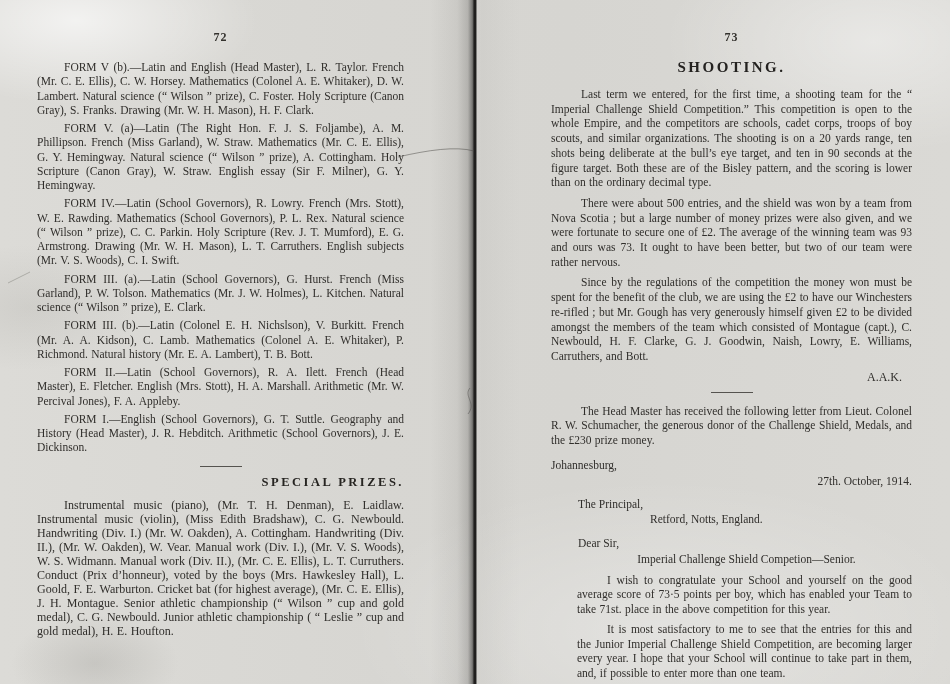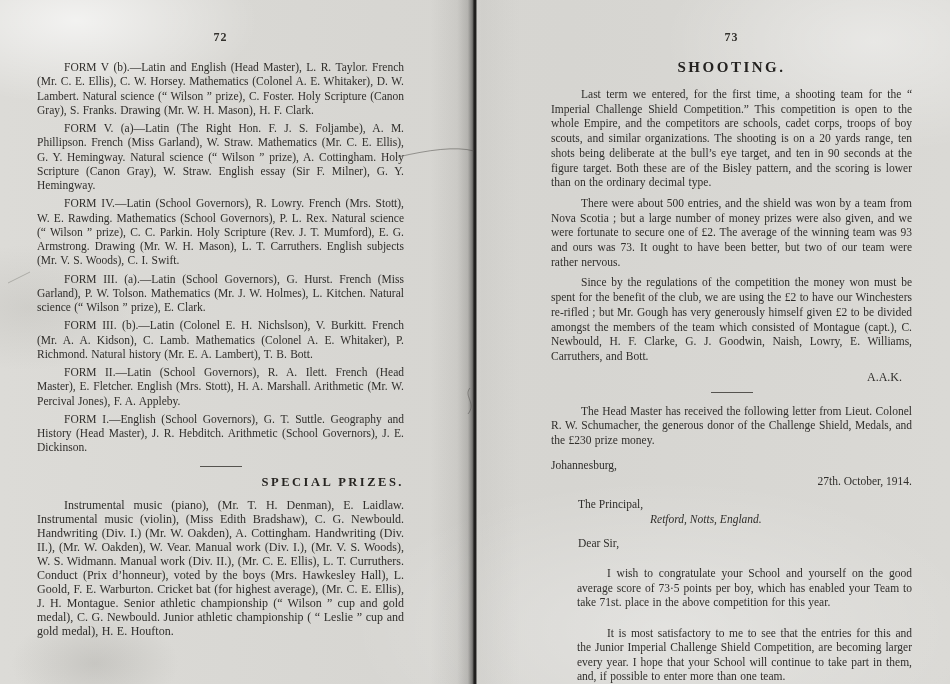--- a/index.html
+++ b/index.html
@@ -68,24 +68,24 @@
   }
   .initials { text-align: right; padding-right: 10px; font-size: 12px; margin-top: 1px; }
   .page-right .rule { margin-top: 7px; margin-bottom: 11px; }
 
   .letter { font-size: 11.5px; line-height: 14.5px; }
   .letter .place { text-align: left; padding-right: 44px; margin-top: 10px; }
   .letter .date  { text-align: right; padding-right: 0px;  margin-top: 2px; }
   .letter .recipient { margin-top: 8px; line-height: 15px; }
   .letter .r0 { padding-left: 27px; }
   .letter .r1 { padding-left: 66px; }
-  .letter .r2 { padding-left: 99px; font-style: italic; }
+  .letter .r2 { padding-left: 99px; }
   .letter .salutation { padding-left: 27px; margin-top: 9px; }
   .letter .subject { text-align: center; padding-left: 30px; margin-top: 2px; }
-  .letter p.lbody { margin-left: 26px; text-indent: 30px; text-align: justify; margin-top: 16px; }
+  .letter p.lbody { margin-left: 26px; text-indent: 30px; text-align: justify; margin-top: 6px; }
 
   .artifacts { position: absolute; left: 0; top: 0; pointer-events: none; }
 </style>
 </head>
 <body>
 
 <div class="scan">
 
   <div class="gutter"></div>
 
@@ -124,20 +124,21 @@
     <div class="letter">
       <div class="place">Johannesburg,</div>
       <div class="date">27th. October, 1914.</div>
 
       <div class="recipient">
         <div class="r0">The Principal,</div>
         <div class="r2">Retford, Notts, England.</div>
       </div>
 
       <div class="salutation">Dear Sir,</div>
+      <div class="subject">Imperial Challenge Shield Competion—Senior.</div>
 
       <p class="lbody">I wish to congratulate your School and yourself on the good average score of 73·5 points per boy, which has enabled your Team to take 71st. place in the above competition for this year.</p>
       <p class="lbody">It is most satisfactory to me to see that the entries for this and the Junior Imperial Challenge Shield Competition, are becoming larger every year.  I hope that your School will continue to take part in them, and, if possible to enter more than one team.</p>
 
     </div>
   </div>
 
   <svg class="artifacts" width="950" height="684" viewBox="0 0 950 684">
     <path d="M 398 157 C 428 150, 456 146, 474 151" fill="none" stroke="rgba(75,74,70,0.5)" stroke-width="1"></path>
     <path d="M 470 388 C 463 396, 477 403, 468 414" fill="none" stroke="rgba(70,69,66,0.45)" stroke-width="1"></path>

